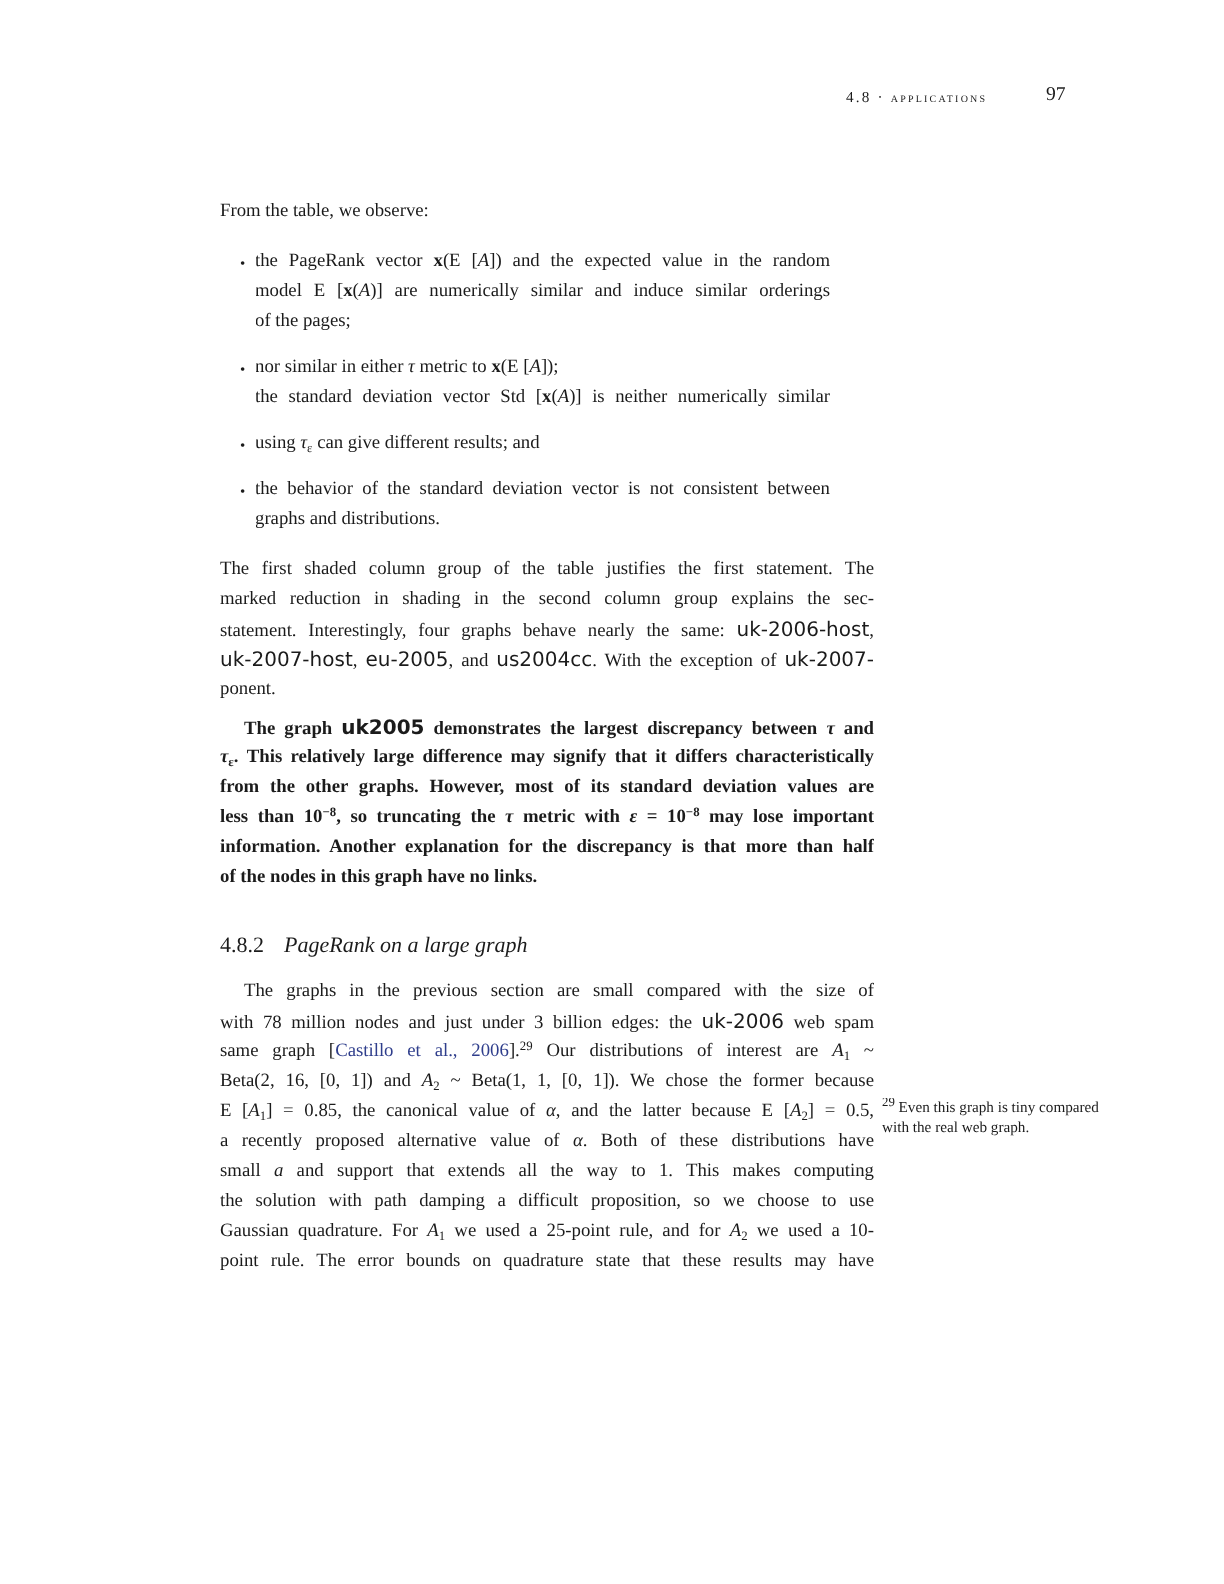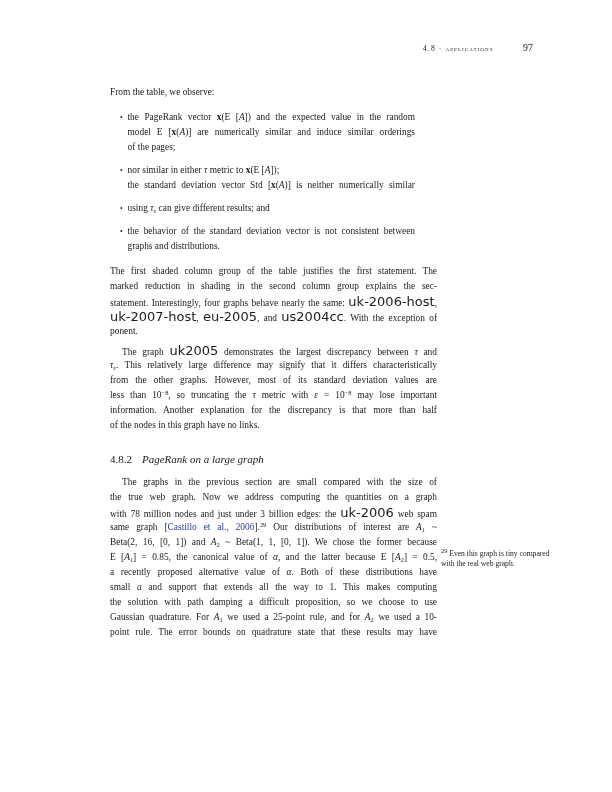--- a/index.html
+++ b/index.html
@@ -14,48 +14,48 @@
   .running-head{position:absolute;top:44px;left:0;width:612px;height:14px;}
   .head-section{
     position:absolute;left:423px;top:0;
     font-size:7.6px;letter-spacing:1.1px;font-variant:small-caps;
     text-transform:lowercase;color:#1b1b1b;white-space:nowrap;
   }
   .head-pagenum{position:absolute;left:523px;top:-2px;font-size:9.8px;color:#1b1b1b;}
 
   
   .column{
-    position:absolute;left:110px;top:85px;width:327px;
+    position:absolute;left:110px;top:99px;width:327px;
     font-size:9.4px;line-height:15px;
   }
   .ln{
     height:15px;overflow:hidden;
     text-align:justify;text-align-last:justify;
   }
   .ln.last{text-align-last:left;}
   .ln.ind{text-indent:12px;}
 
   .list{margin-top:10px;padding-left:17.5px;padding-right:22px;}
   .item{position:relative;}
   .item + .item{margin-top:8px;}
   .bullet{
     position:absolute;left:-7.5px;top:0;font-size:7.5px;line-height:15px;
   }
 
   .p-table{margin-top:10px;}
-  .p-uk{margin-top:4px;}
+  .p-uk{margin-top:4px;font-weight:bold;}
   .heading{margin-top:19px;font-size:11px;line-height:15px;white-space:nowrap;}
   .heading .hsp{display:inline-block;width:10px;}
   .heading .htitle{font-style:italic;}
   .p-large{margin-top:8px;}
 
   
   .b{font-weight:bold;}
   .i{font-style:italic;}
-  .sans{font-family:"DejaVu Sans",sans-serif;font-size:13px;}
+  .sans{font-family:"DejaVu Sans",sans-serif;font-size:10px;}
   .sup{font-size:6.4px;position:relative;top:-3.4px;}
   .sub{font-size:6.4px;position:relative;top:2px;}
   .link{color:#2f3e8c;}
 
   
   .margin-note{
     position:absolute;left:441px;top:549px;width:122px;
     font-size:7.6px;line-height:10px;color:#1b1b1b;
   }
   .margin-note .ln{
@@ -116,21 +116,20 @@
         <div class="ln"><span>information. Another explanation for the discrepancy is that more than half</span></div>
         <div class="ln last"><span>of the nodes in this graph have no links.</span></div>
       </div>
 
     <div class="heading">
       <span>4.8.2</span><span class="hsp"></span><span class="htitle">PageRank on a large graph</span>
     </div>
 
     <div class="para p-large">
         <div class="ln ind"><span>The graphs in the previous section are small compared with the size of</span></div>
-        <div class="ln"><span>the true web graph. Now we address computing the quantities on a graph</span></div>
         <div class="ln"><span>with 78 million nodes and just under 3 billion edges: the </span><span class="sans">uk-2006</span><span> web spam</span></div>
         <div class="ln"><span>same graph [</span><span class="link">Castillo et al., 2006</span><span>].</span><span class="sup">29</span><span> Our distributions of interest are </span><span class="i">A</span><span class="sub">1</span><span> ~</span></div>
         <div class="ln"><span>Beta(2, 16, [0, 1]) and </span><span class="i">A</span><span class="sub">2</span><span> ~ Beta(1, 1, [0, 1]). We chose the former because</span></div>
         <div class="ln"><span>E [</span><span class="i">A</span><span class="sub">1</span><span>] = 0.85, the canonical value of </span><span class="i">α</span><span>, and the latter because E [</span><span class="i">A</span><span class="sub">2</span><span>] = 0.5,</span></div>
         <div class="ln"><span>a recently proposed alternative value of </span><span class="i">α</span><span>. Both of these distributions have</span></div>
         <div class="ln"><span>small </span><span class="i">a</span><span> and support that extends all the way to 1. This makes computing</span></div>
         <div class="ln"><span>the solution with path damping a difficult proposition, so we choose to use</span></div>
         <div class="ln"><span>Gaussian quadrature. For </span><span class="i">A</span><span class="sub">1</span><span> we used a 25-point rule, and for </span><span class="i">A</span><span class="sub">2</span><span> we used a 10-</span></div>
         <div class="ln"><span>point rule. The error bounds on quadrature state that these results may have</span></div>
       </div>

